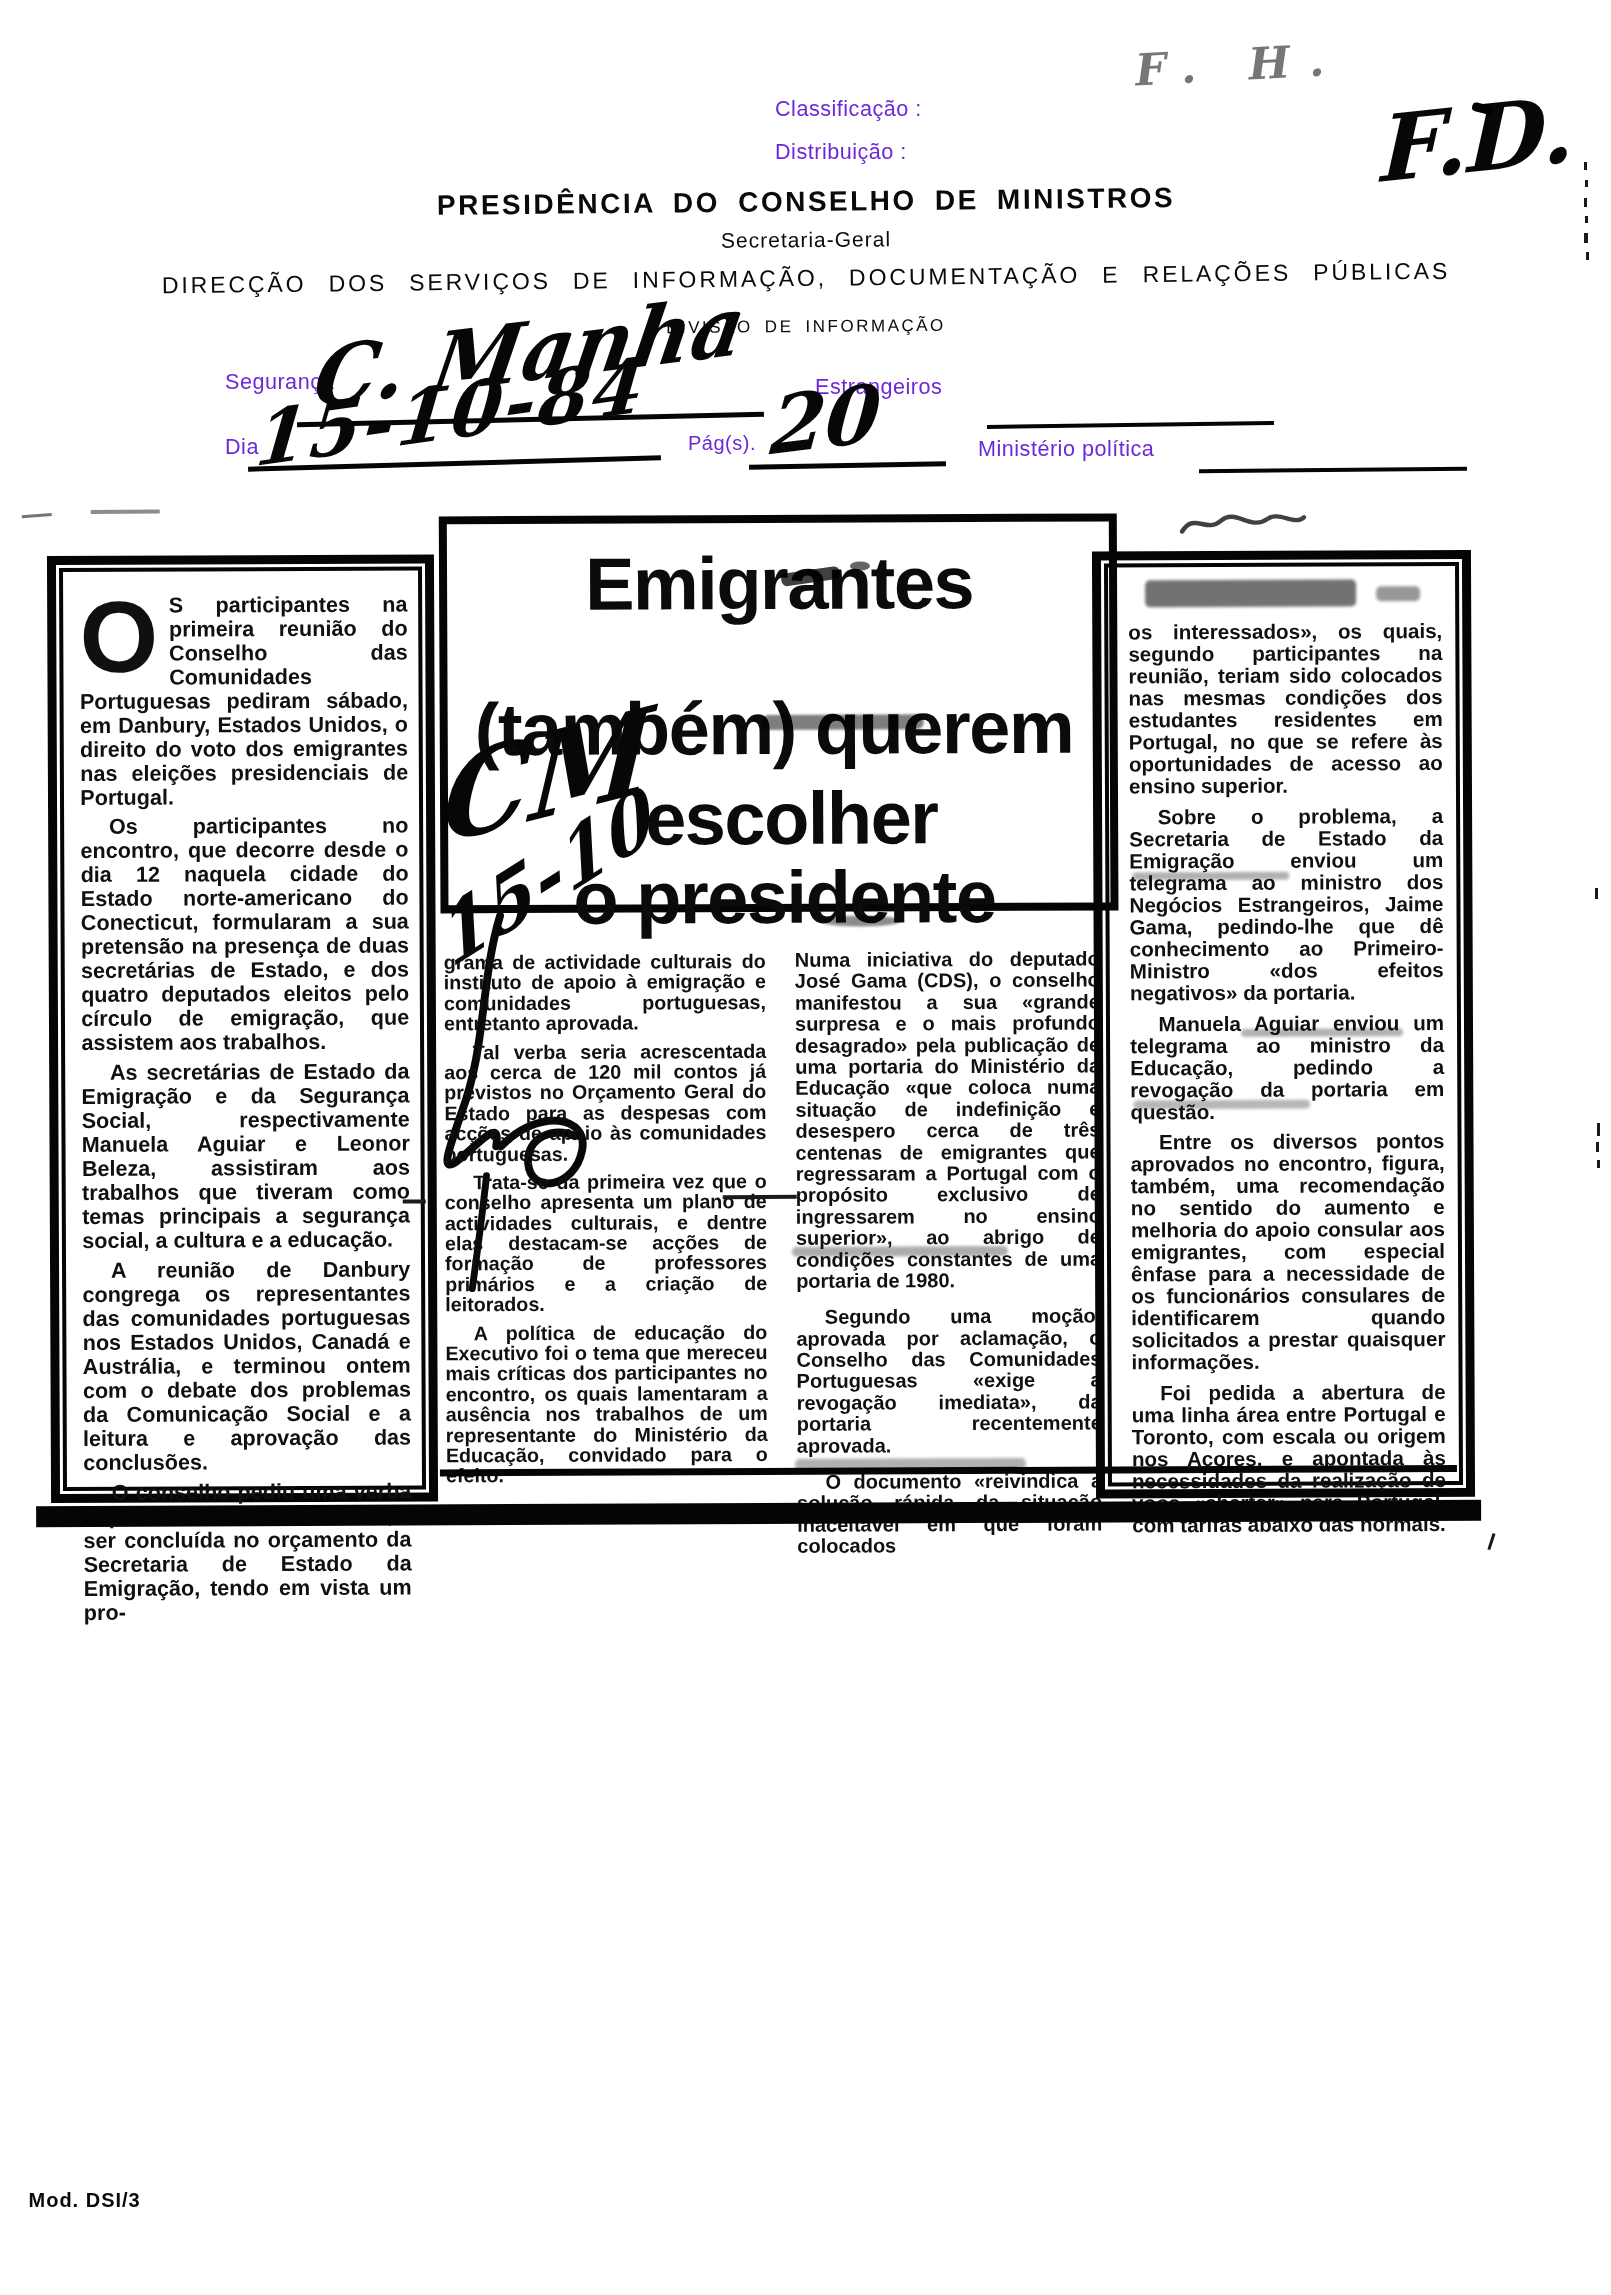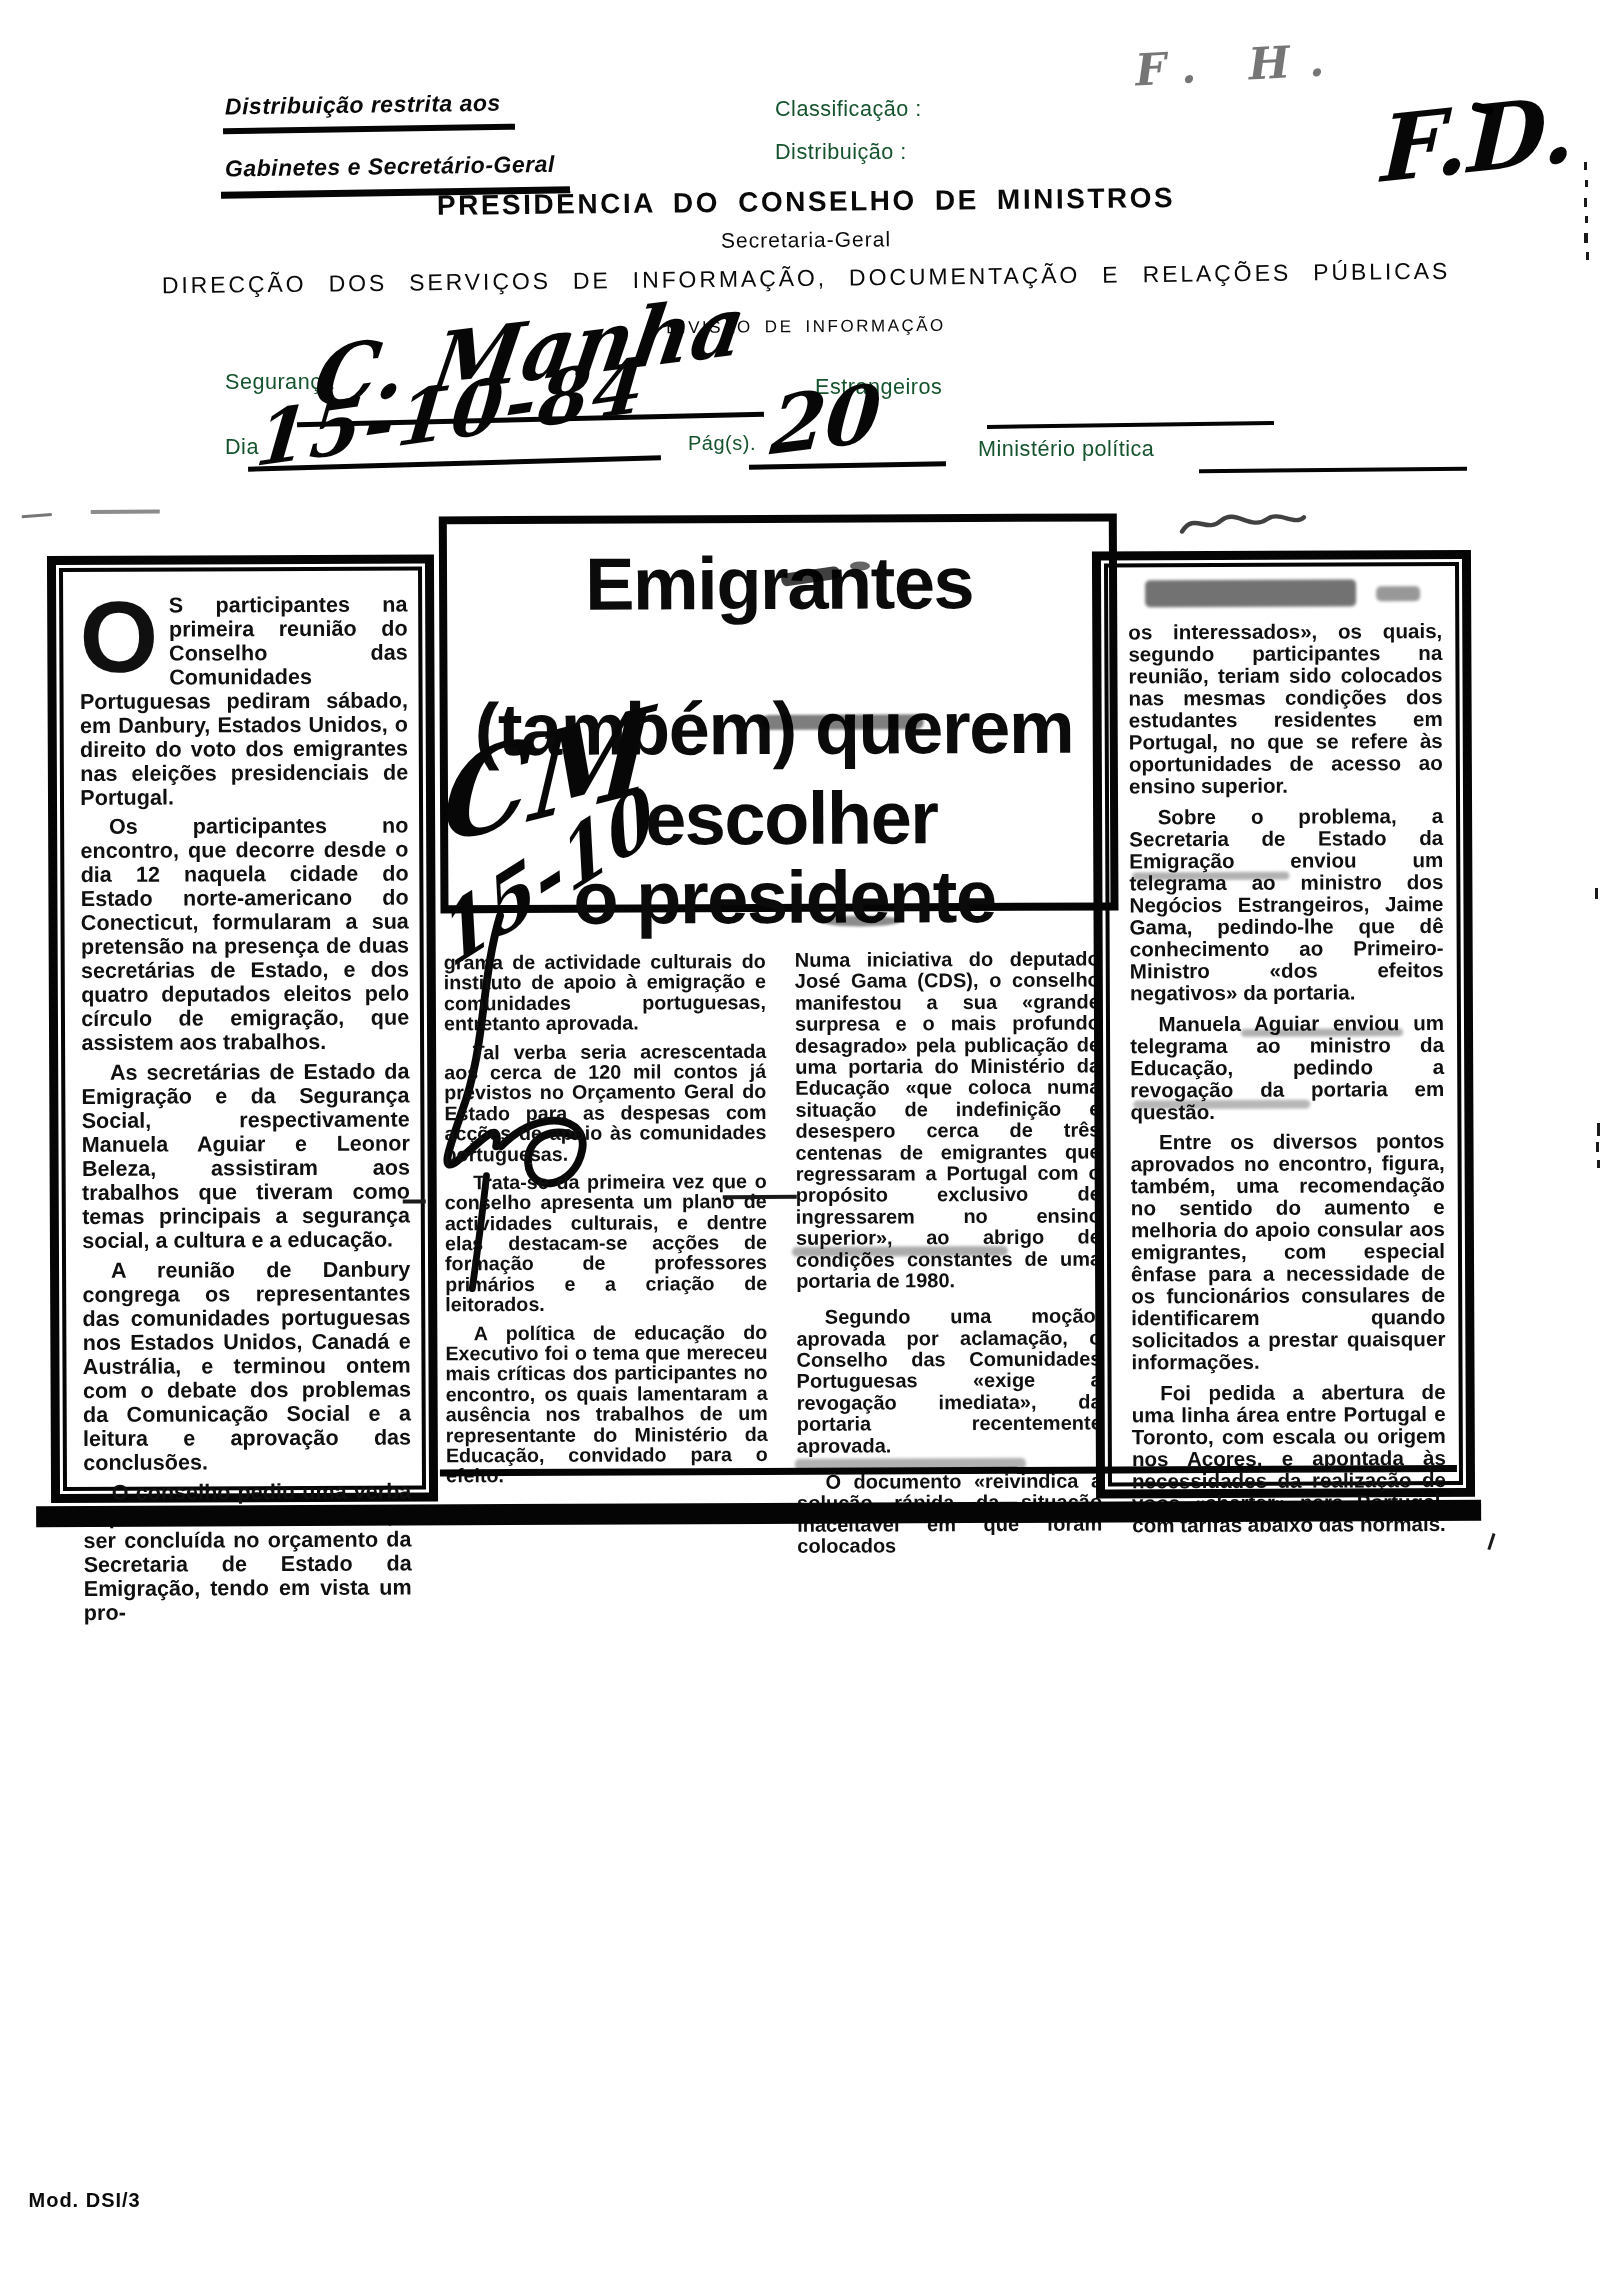--- a/index.html
+++ b/index.html
@@ -1,20 +1,20 @@
 <!DOCTYPE html>
 <html style="font-size:7.9px"><head>
 <meta charset="utf-8">
 <style>
   html,body{margin:0;padding:0;background:#e8e8e8;}
   .page{position:relative;width:1612px;height:2295px;background:#ffffff;overflow:hidden;
         font-family:"Liberation Sans",sans-serif;color:#0a0a0a;}
   .abs{position:absolute;}
   
-  .form-label{font-size:21.6px;color:#14532d;letter-spacing:0.5px;white-space:nowrap;}
+  .form-label{font-size:21.6px;color:#6d28d9;letter-spacing:0.5px;white-space:nowrap;}
   .restricted{font-style:italic;font-weight:bold;font-size:23px;letter-spacing:0.5px;white-space:nowrap;}
   .rule{position:absolute;background:#050505;}
   .org-title{font-weight:bold;font-size:28px;letter-spacing:2.5px;word-spacing:7.9px;white-space:nowrap;}
   .org-sub{font-size:21px;letter-spacing:1px;white-space:nowrap;}
   .org-dir{font-size:23px;letter-spacing:2.9px;word-spacing:12.8px;white-space:nowrap;}
   .org-div{font-size:17px;letter-spacing:2.5px;word-spacing:4.9px;white-space:nowrap;}
   .hand{font-family:"DejaVu Serif",serif;font-style:italic;font-weight:bold;color:#070707;white-space:nowrap;}
   
   .clipping{position:absolute;left:34px;top:511px;width:1447px;height:1029px;transform:rotate(-0.25deg);}
   .boxed{position:absolute;border:9.8px solid #050505;}
@@ -39,26 +39,20 @@
   .speck{position:absolute;background:#000;border-radius:50%;}
   .dash{position:absolute;background:#1a1a1a;}
   .mod{font-size:20px;font-weight:bold;letter-spacing:1px;}
   svg{overflow:visible;}
 </style>
 </head>
 <body>
 
 <div class="page">
 
-  <div class="abs" style="left:225px;top:91px;">
-    <div class="restricted" style="transform:rotate(-0.8deg);">Distribuição restrita aos</div>
-    <div class="rule" style="position:relative;left:-2.5px;top:7.9px;width:292px;height:5.9px;transform:rotate(-0.9deg);"></div>
-    <div class="restricted" style="margin-top:29.5px;transform:rotate(-0.8deg);">Gabinetes e Secretário-Geral</div>
-    <div class="rule" style="position:relative;left:-3.9px;top:8.8px;width:349px;height:6.9px;transform:rotate(-0.9deg);"></div>
-  </div>
 
   <div class="abs form-label" style="left:775px;top:96px;">Classificação :</div>
   <div class="abs form-label" style="left:775px;top:139px;">Distribuição :</div>
 
   <div class="abs hand" style="left:1135px;top:39px;font-size:44px;opacity:.55;letter-spacing:18.7px;transform:rotate(-3deg);">F. H.</div>
   <div class="abs hand" style="left:1381px;top:86px;font-size:91px;transform:rotate(-6deg) skewX(-8deg);">F.D.</div>
 
   <div class="abs org-title" style="left:50%;top:186px;transform:translateX(-50%) rotate(-0.6deg);">PRESIDÊNCIA DO CONSELHO DE MINISTROS</div>
   <div class="abs org-sub" style="left:50%;top:228px;transform:translateX(-50%) rotate(-0.5deg);">Secretaria-Geral</div>
   <div class="abs org-dir" style="left:50%;top:265px;transform:translateX(-50%) rotate(-0.65deg);">DIRECÇÃO DOS SERVIÇOS DE INFORMAÇÃO, DOCUMENTAÇÃO E RELAÇÕES PÚBLICAS</div>

